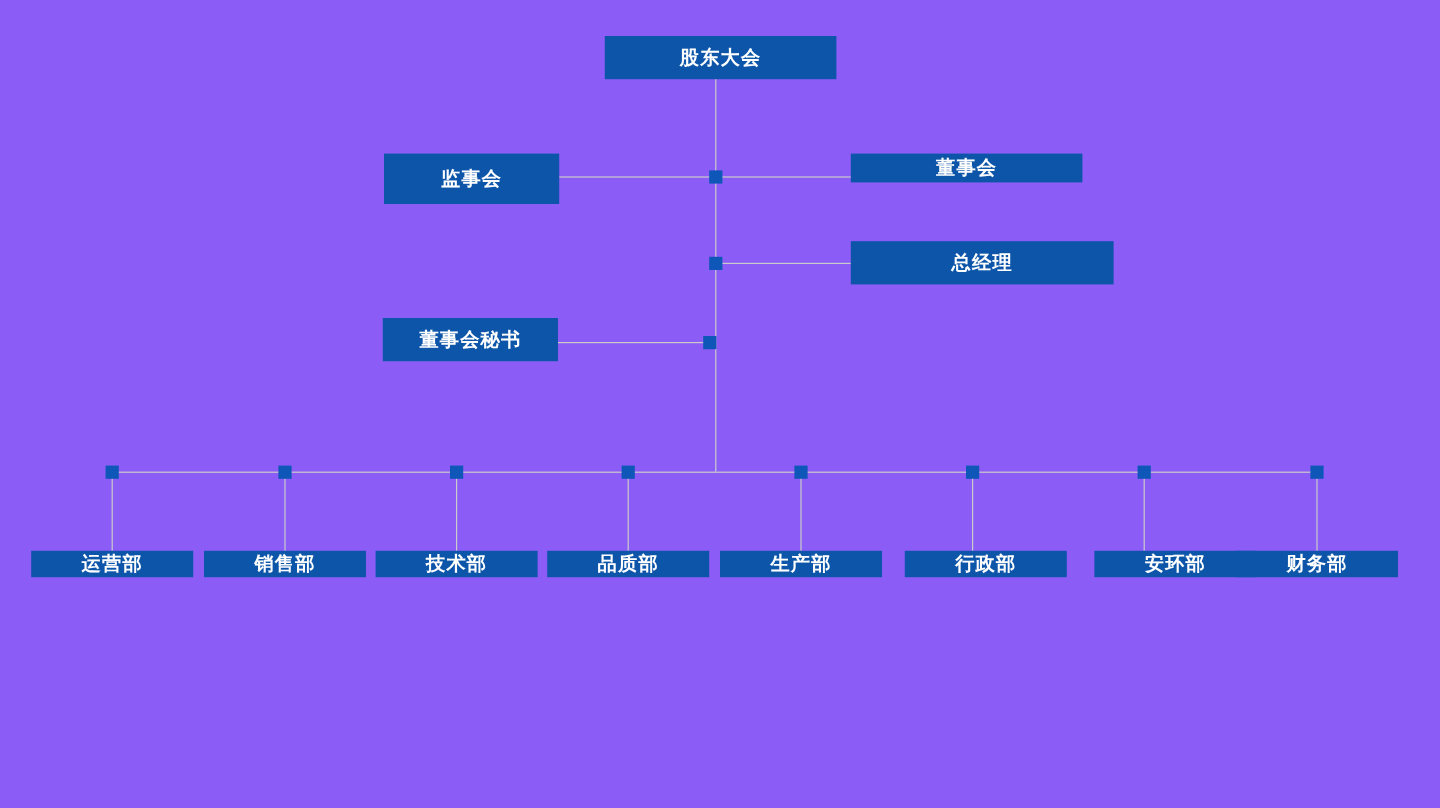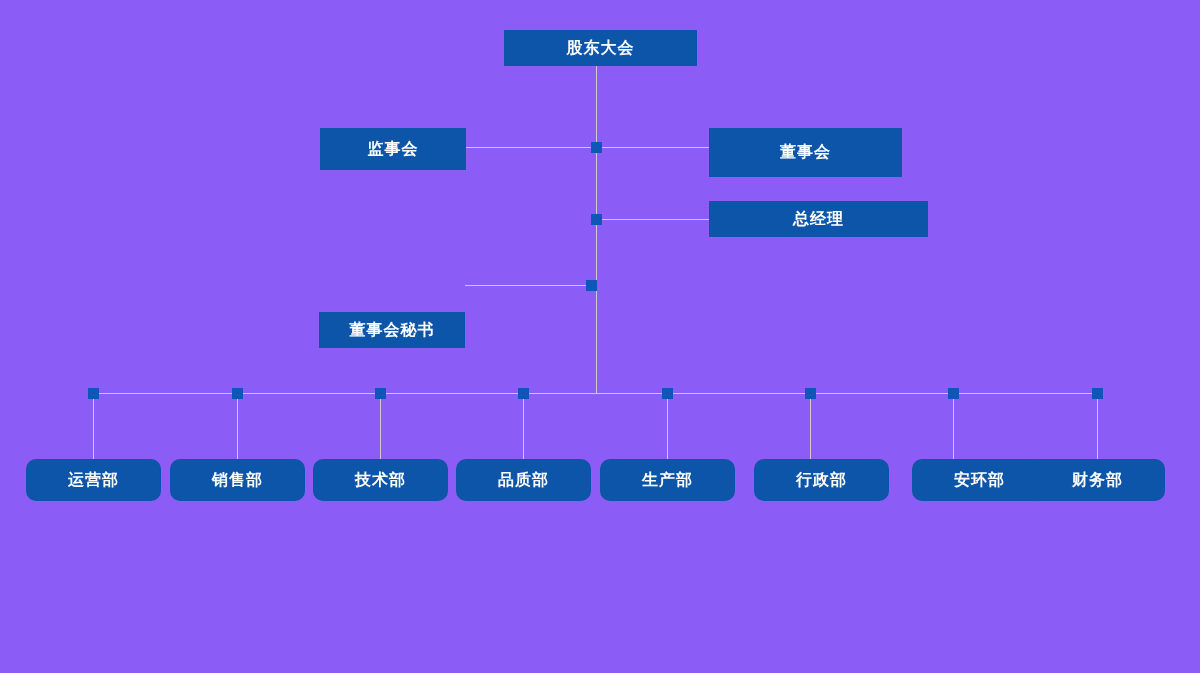--- a/index.html
+++ b/index.html
@@ -27,25 +27,25 @@
   .vline{width:1px;}
   .dot{
     position:absolute;
     width:11px;height:11px;
     background:var(--connector-dot,#0E57B8);
   }
   
   .n-shareholders{left:504px;top:30px;width:193px;height:36px;}
   
   .n-supervisory{left:320px;top:128px;width:146px;height:42px;text-align:center;}
-  .n-board{left:709px;top:128px;width:193px;height:49px;}
+  .n-board{left:709px;top:128px;width:193px;height:24px;}
   .n-gm{left:709px;top:201px;width:219px;height:36px;}
-  .n-secretary{left:319px;top:265px;width:146px;height:36px;margin-top:47px;}
+  .n-secretary{left:319px;top:265px;width:146px;height:36px;}
   
-  .dept{top:459px;width:135px;height:42px;border-radius:10px;}
+  .dept{top:459px;width:135px;height:22px;}
 </style>
 </head>
 <body>
 
 <div id="canvas">
 
   <div class="line vline" style="left:596px;top:65px;height:328px;"></div>
   <div class="line hline" style="left:466px;top:147px;width:243px;"></div>
   <div class="line hline" style="left:596px;top:219px;width:113px;"></div>
   <div class="line hline" style="left:465px;top:285px;width:131px;"></div>

